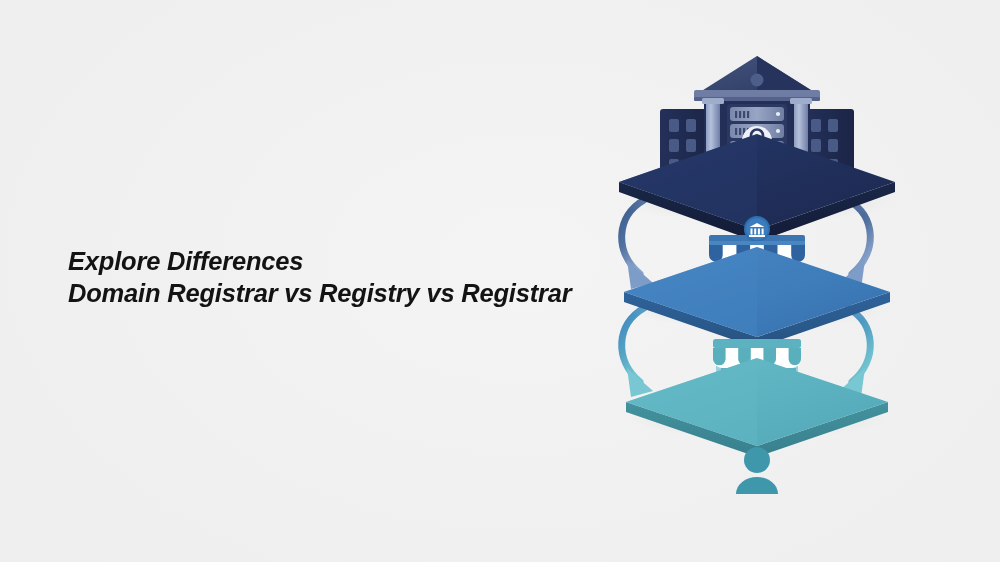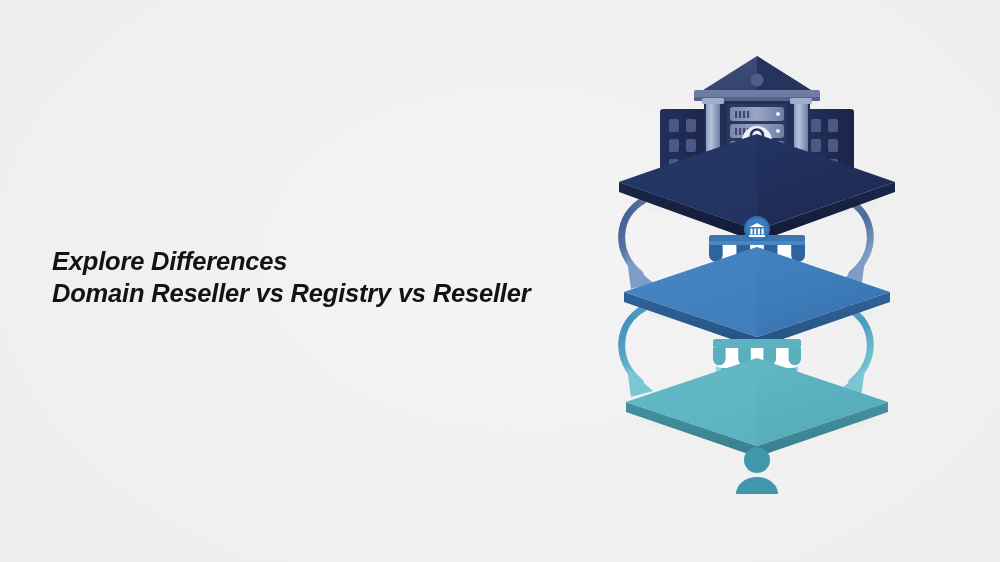--- a/index.html
+++ b/index.html
@@ -18,21 +18,21 @@
     width: 1000px;
     height: 562px;
     background:
       radial-gradient(ellipse 900px 600px at 52% 46%, #f4f4f4 0%, #efefef 60%, #eeeeee 100%);
     overflow: hidden;
   }
 
   
   #headline {
     position: absolute;
-    left: 52px;
+    left: 68px;
     top: 245px;
     width: 560px;
   }
   #headline .line {
     font-family: "Liberation Sans", sans-serif;
     font-weight: bold;
     font-style: italic;
     font-size: 25.5px;
     line-height: 32px;
     letter-spacing: -0.2px;
@@ -52,21 +52,21 @@
     display: block;
   }
 </style>
 </head>
 <body>
 
 <div id="stage">
 
   <div id="headline">
     <div class="line">Explore Differences</div>
-    <div class="line">Domain Reseller vs Registry vs Reseller</div>
+    <div class="line">Domain Registrar vs Registry vs Registrar</div>
   </div>
 
   <div id="diagram">
     <svg width="330" height="470" viewBox="0 0 330 470" xmlns="http://www.w3.org/2000/svg">
       <defs>
 
         <linearGradient id="gTop" x1="0" y1="0" x2="1" y2="1">
           <stop offset="0%" stop-color="#25376a"></stop>
           <stop offset="55%" stop-color="#202f5a"></stop>
           <stop offset="100%" stop-color="#1b2750"></stop>

